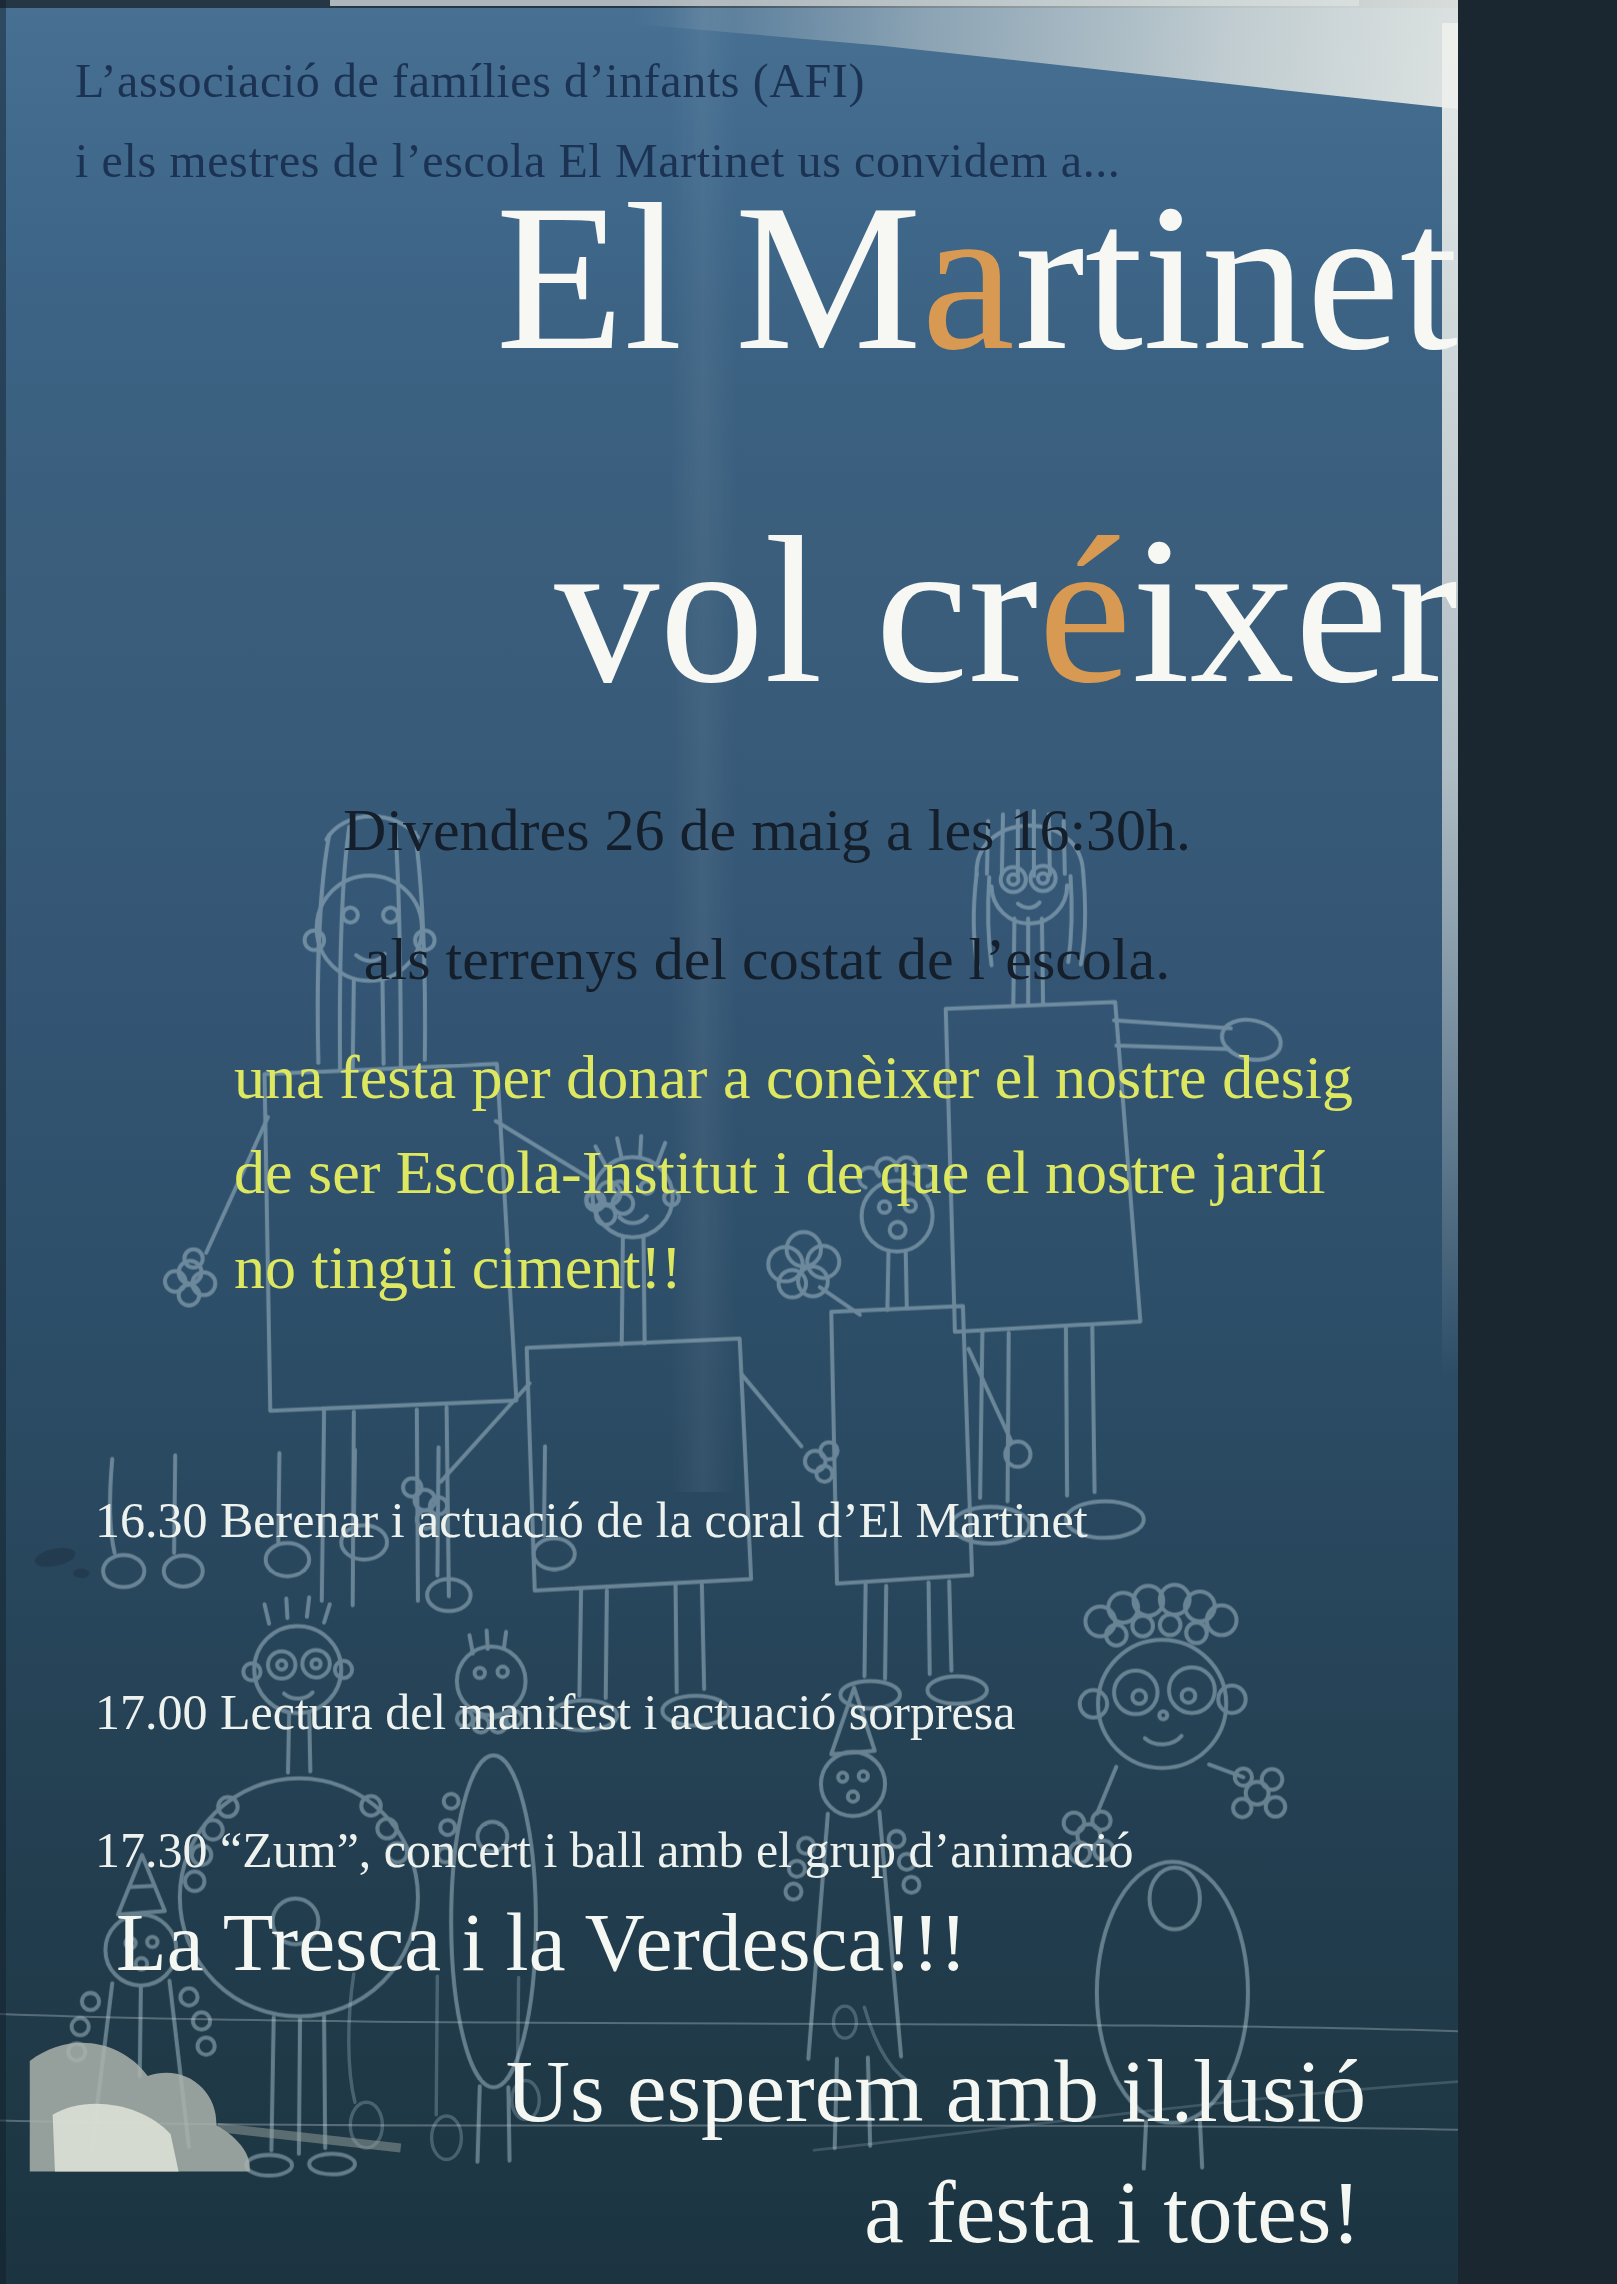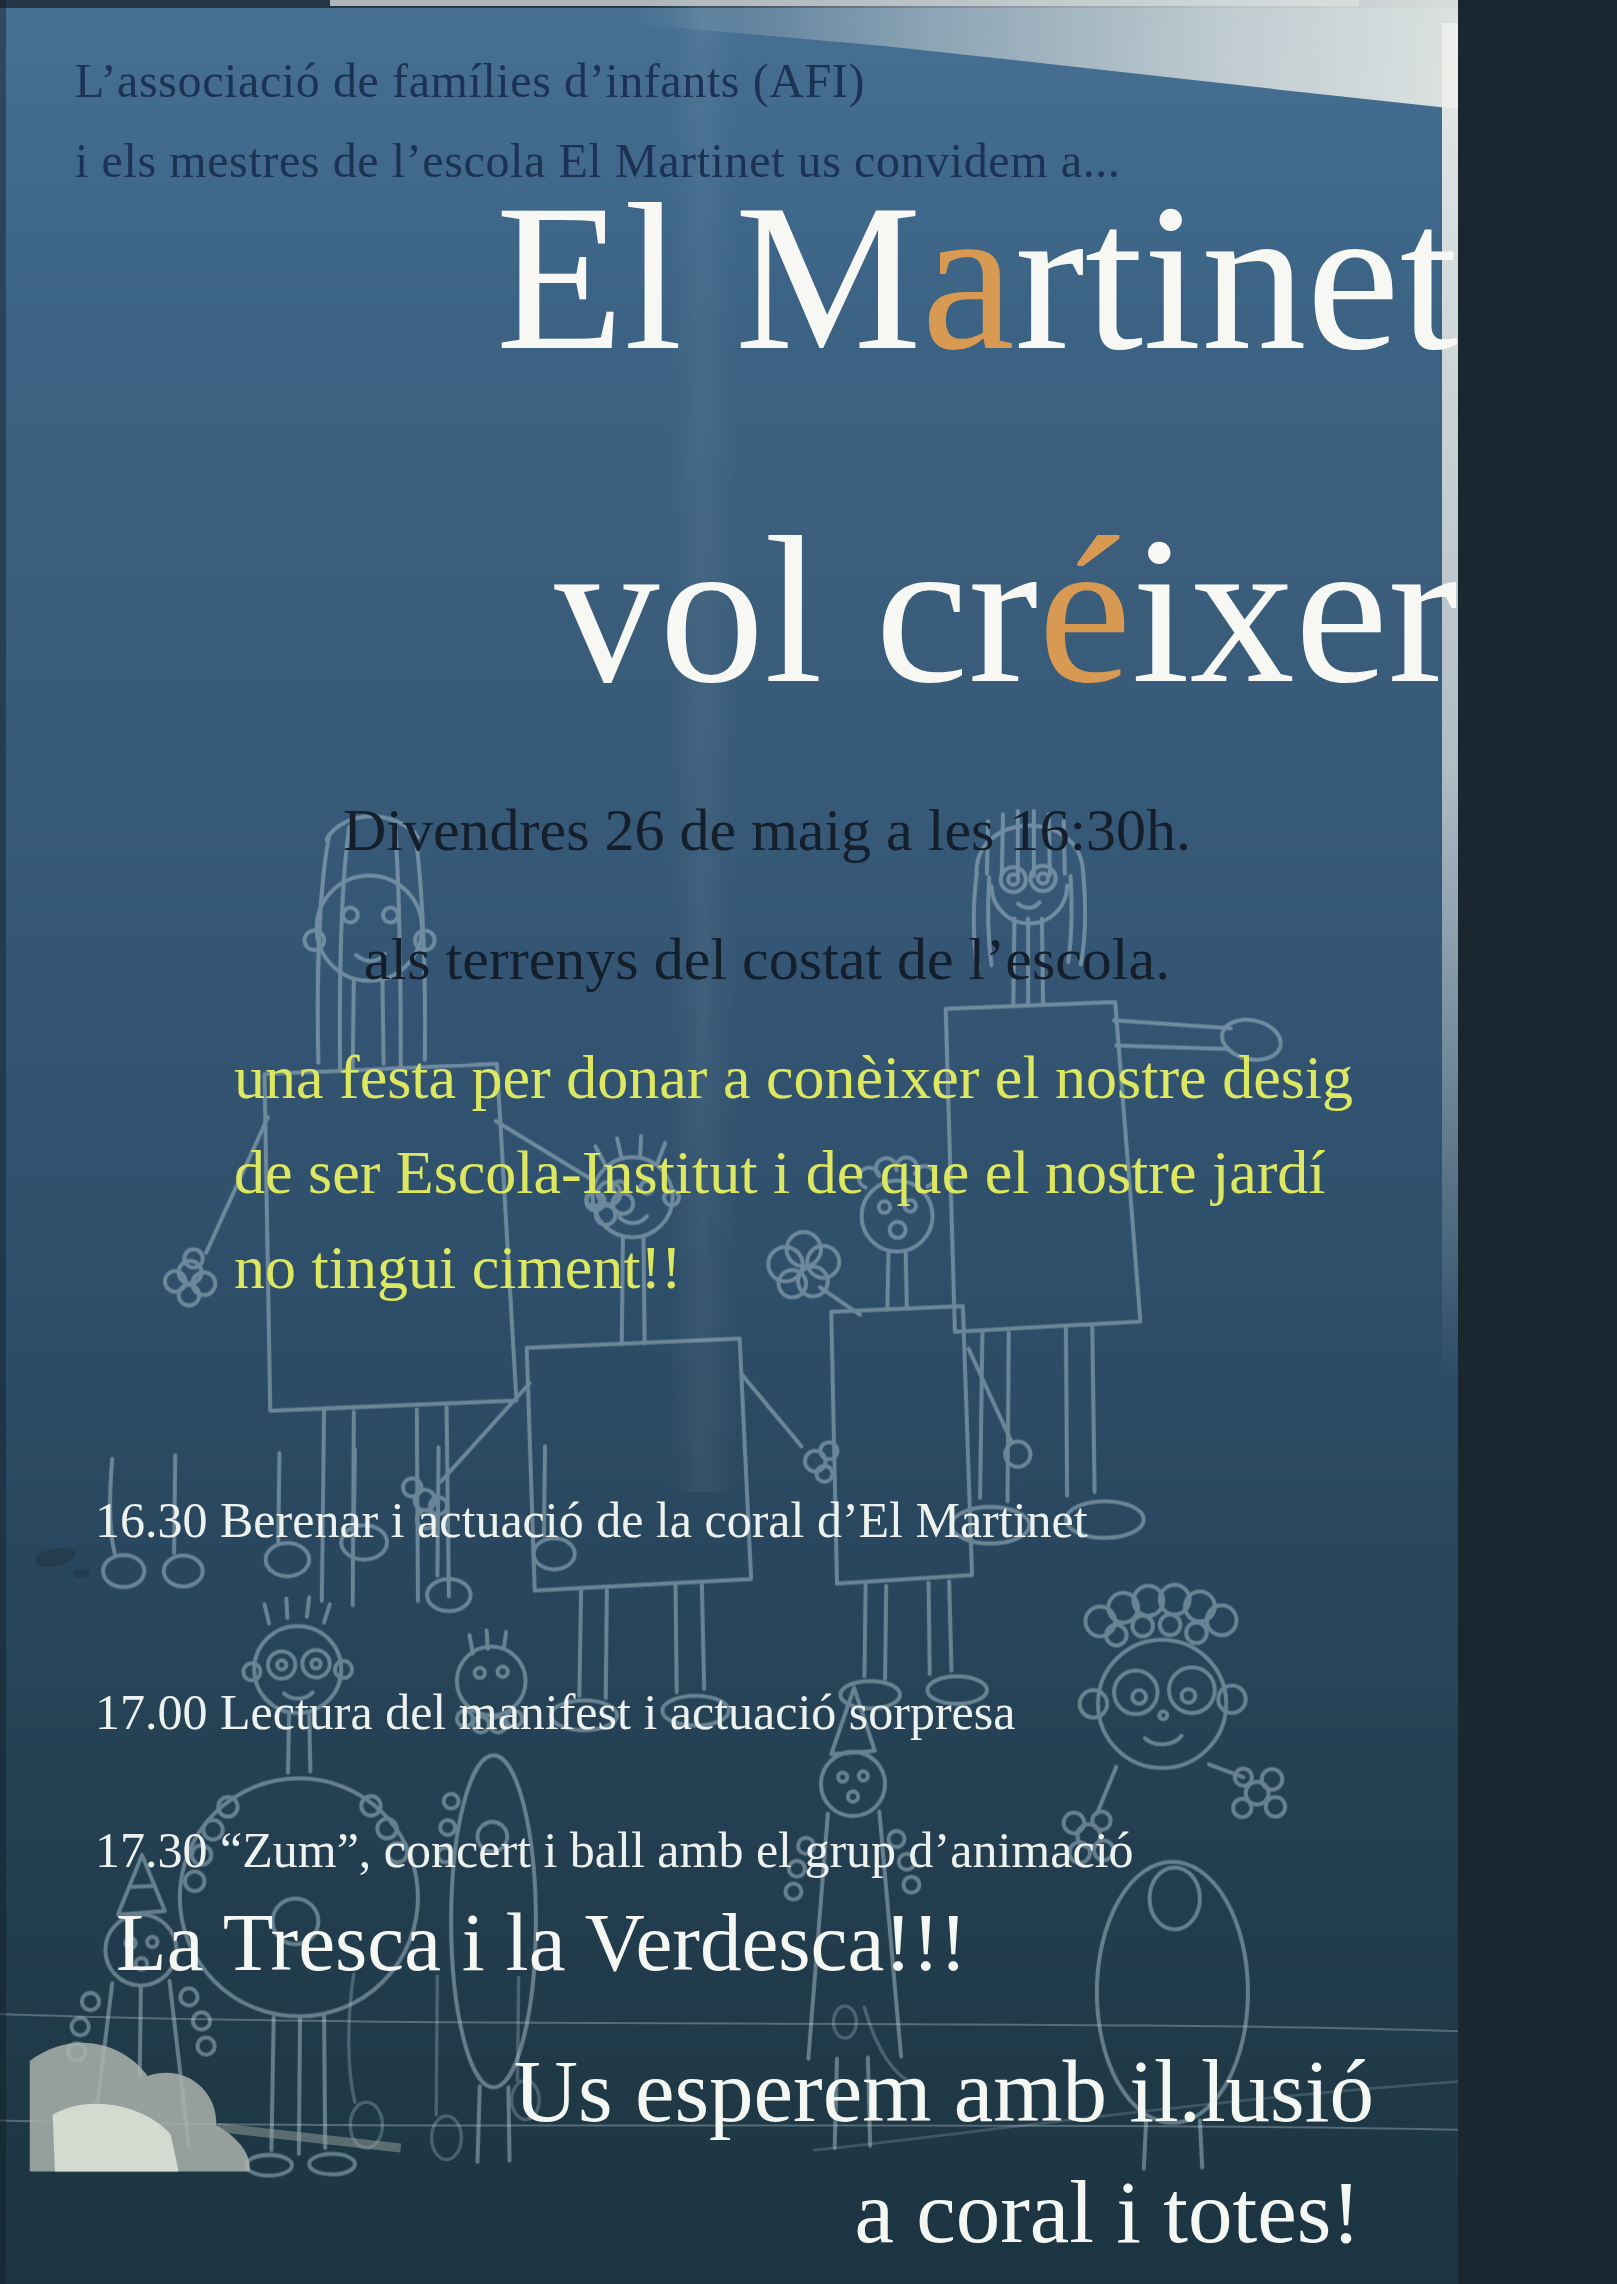--- a/index.html
+++ b/index.html
@@ -41,21 +41,21 @@
   }
   .sched{color:#eef2ee;font-size:50px;left:95px;}
   .sched1{top:1491px;text-align:center;}
   .sched2{top:1683px;}
   .sched3{top:1821px;}
   .band{
     left:116px;top:1894px;
     color:#f5f7f3;font-size:83px;
   }
   .closing{color:#f5f7f3;text-align:right;}
-  .closing1{right:84px;top:2040px;font-size:89px;margin-left:48px;}
+  .closing1{right:92px;top:2040px;font-size:89px;margin-left:48px;}
   .closing2{right:97px;top:2161px;font-size:89px;}
   
   .edge-top{position:absolute;left:0;top:0;width:100%;height:7.6px;background:rgba(32,44,54,.85);}
   .edge-left{position:absolute;left:0;top:0;width:6.3px;height:100%;background:rgba(16,28,38,.45);}
   .top-hairline{position:absolute;left:330px;top:0;width:1029px;height:6.3px;background:rgba(231,237,238,.7);}
   .glare-top-right{
     position:absolute;left:635px;top:0;right:0;height:109px;
     background:linear-gradient(97deg, rgba(190,200,202,.0) 0%, rgba(196,206,208,.55) 35%, rgba(214,221,220,.85) 72%, rgba(228,232,229,.95) 100%);
     clip-path:polygon(0 0,100% 0,100% 100%,78% 82%,52% 60%,30% 42%,12% 30%,0 22%);
   }
@@ -392,16 +392,16 @@
     <div>no tingui ciment!!</div>
   </div>
 
   <div class="txt sched sched1">16.30 Berenar i actuació de la coral d’El Martinet</div>
   <div class="txt sched sched2">17.00 Lectura del manifest i actuació sorpresa</div>
   <div class="txt sched sched3">17.30 “Zum”, concert i ball amb el grup d’animació</div>
 
   <div class="txt band">La Tresca i la Verdesca!!!</div>
 
   <div class="txt closing closing1">Us esperem amb il.lusió</div>
-  <div class="txt closing closing2">a coral i totes!</div>
+  <div class="txt closing closing2">a festa i totes!</div>
 
 </div>
 
 
 </body></html>

